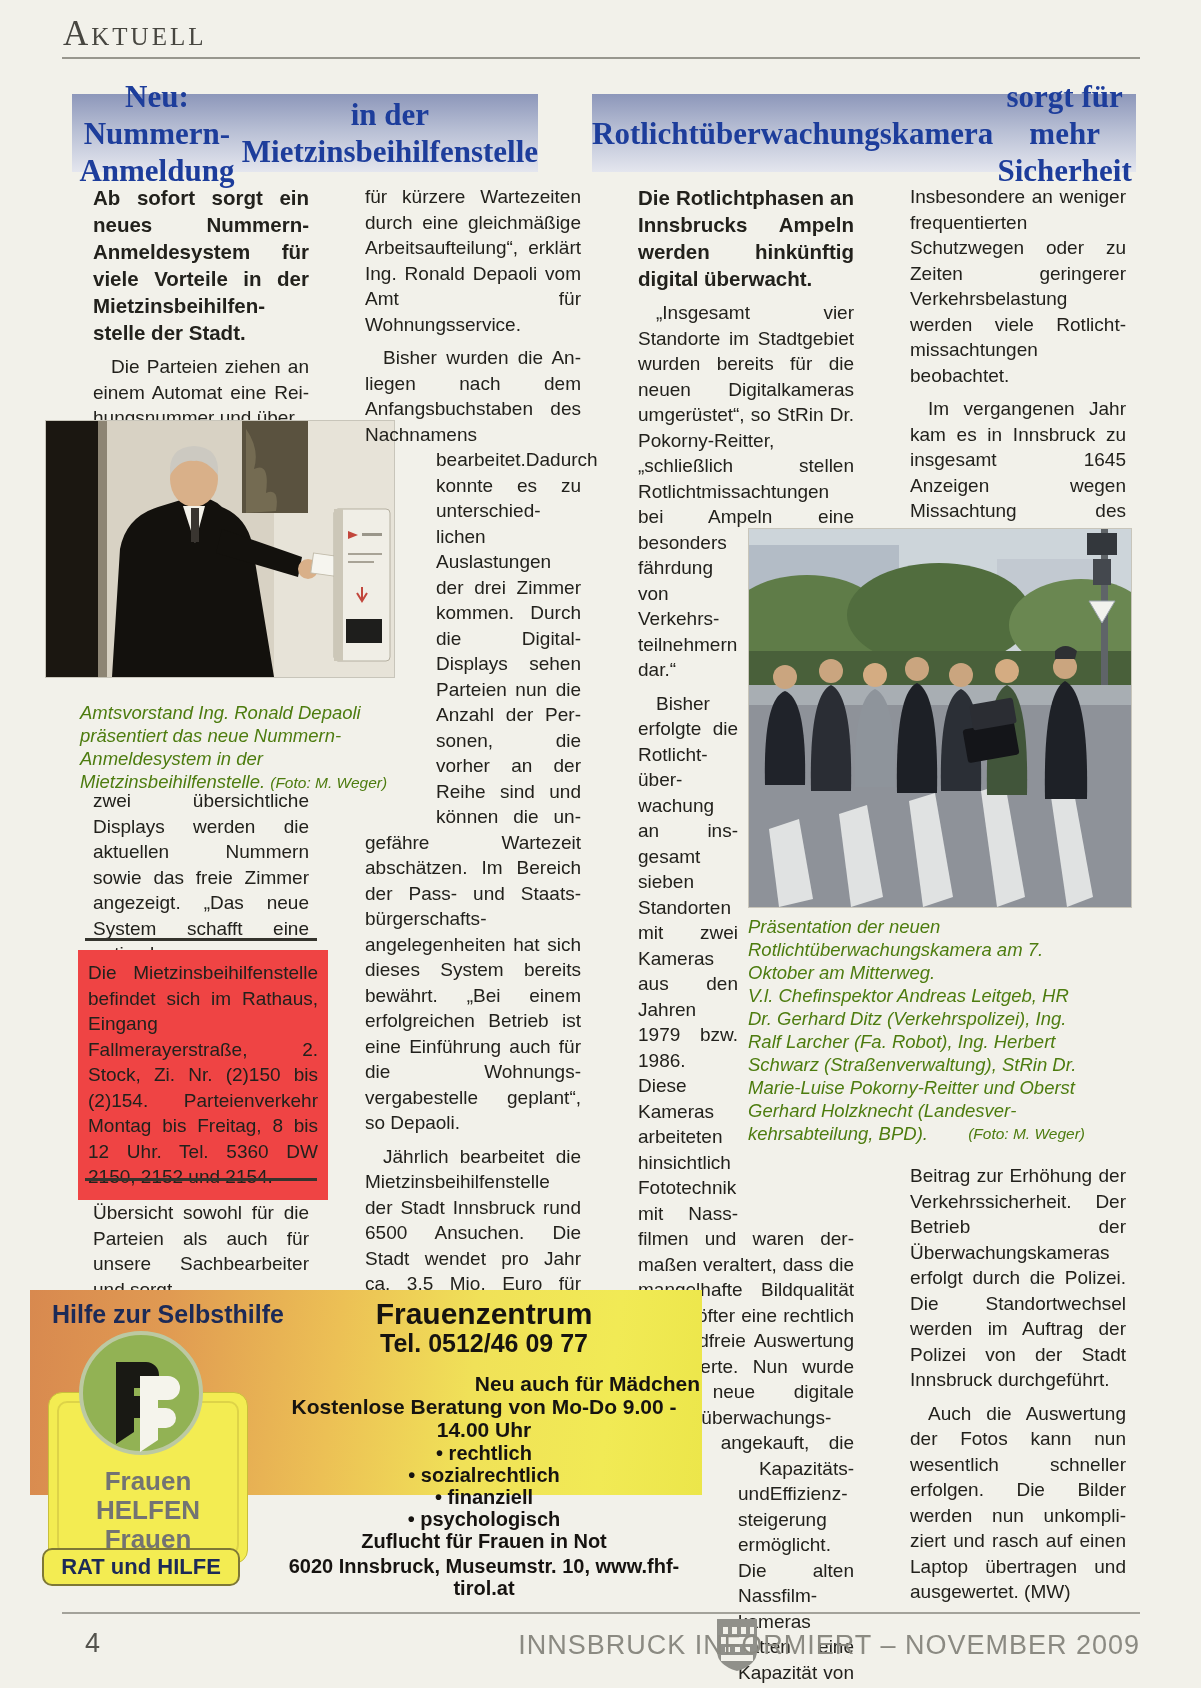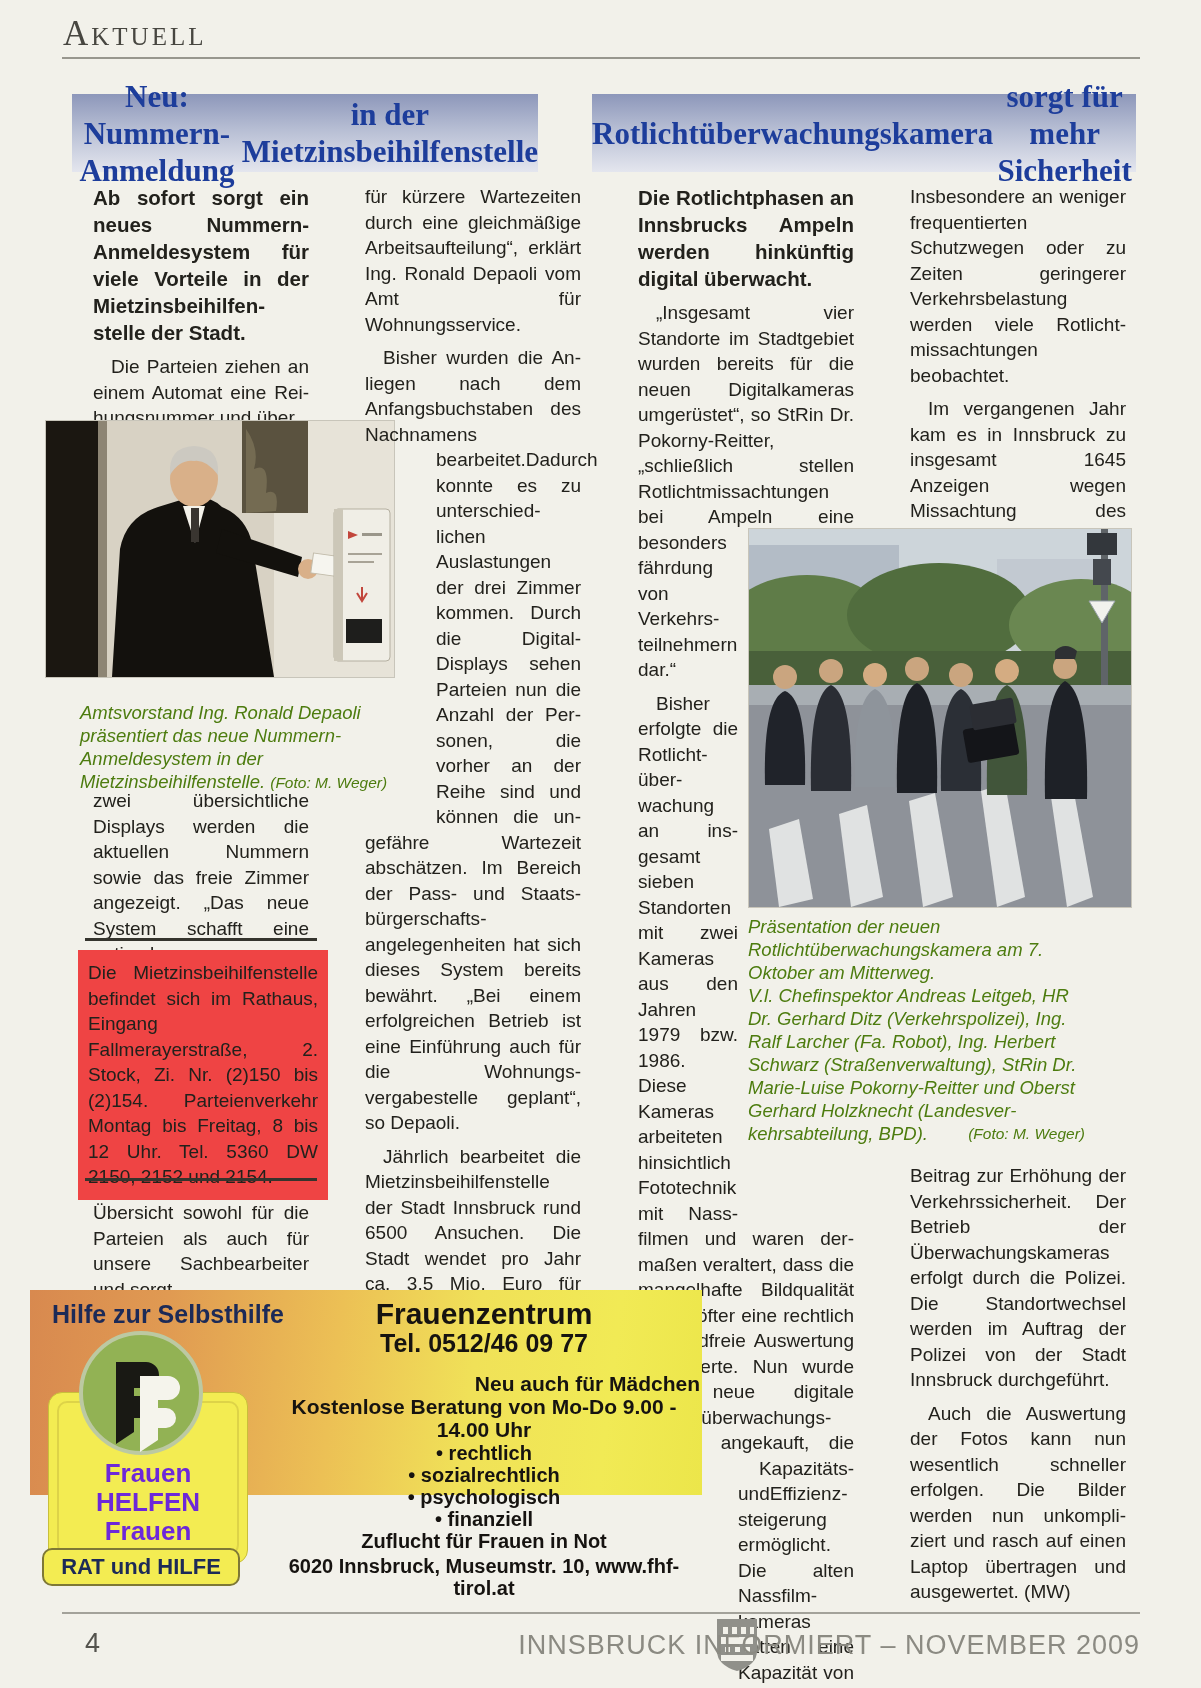--- a/index.html
+++ b/index.html
@@ -35,22 +35,22 @@
   
   .photo{position:absolute;display:block;border:1px solid #c8c5ba;background:#d8d2c4;}
   
   .ad{position:absolute;left:30px;top:1290px;width:672px;height:205px;
       background:linear-gradient(97deg,#d8894f 0%,#e09a52 20%,#ecc055 45%,#f0e158 65%,#f1ea55 85%,#ece64a 100%);}
   .ad-tagline{position:absolute;left:22px;top:10px;font-size:25px;font-weight:bold;color:#1c2a57;}
   .ad-logo{position:absolute;left:48px;top:40px;width:126px;height:126px;z-index:3;}
   .ad-card{position:absolute;left:18px;top:102px;width:198px;height:170px;background:#f3ec52;
            border:1px solid #c9bf3a;border-radius:14px;z-index:2;}
   .ad-card-inner{position:absolute;left:8px;top:8px;right:8px;bottom:8px;border:2px solid #ddd348;border-radius:10px;}
-  .ad-card-text{position:absolute;left:0;right:0;top:66px;text-align:center;font-size:26px;line-height:29px;
-                font-weight:bold;color:#6d28d9;}
+  .ad-card-text{position:absolute;left:0;right:0;top:74px;text-align:center;font-size:26px;line-height:29px;
+                font-weight:bold;color:#737373;}
   .ad-pill{position:absolute;left:12px;top:258px;width:194px;height:34px;background:#f3ec52;border:2px solid #7e7836;
            border-radius:10px;z-index:4;display:flex;align-items:center;justify-content:center;
            font-size:22px;font-weight:bold;color:#1c2a57;}
   .ad-right{position:absolute;left:238px;top:8px;width:432px;text-align:center;color:#161310;font-weight:bold;}
   .ad-title{font-size:30px;line-height:32px;}
   .ad-phone{font-size:25px;line-height:27px;}
   .ad-sub{font-size:21px;line-height:23px;margin-top:15px;text-align:right;}
   .ad-hours{font-size:21px;line-height:23px;}
   .ad-services{margin:1px 0 0 0;padding:0;list-style:none;font-size:20px;line-height:22px;font-weight:bold;}
   .ad-services li::before{content:"• ";}
@@ -215,22 +215,22 @@
     </div>
     <div class="ad-pill">RAT und HILFE</div>
     <div class="ad-right">
       <div class="ad-title">Frauenzentrum</div>
       <div class="ad-phone">Tel. 0512/46 09 77</div>
       <div class="ad-sub">Neu auch für Mädchen</div>
       <div class="ad-hours">Kostenlose Beratung von Mo-Do 9.00 - 14.00 Uhr</div>
       <ul class="ad-services">
         <li>rechtlich</li>
         <li>sozialrechtlich</li>
+        <li>finanziell</li>
         <li>psychologisch</li>
-        <li>finanziell</li>
       </ul>
       <div class="ad-sub2">Zuflucht für Frauen in Not</div>
       <div class="ad-addr">6020 Innsbruck, Museumstr. 10, www.fhf-tirol.at</div>
     </div>
   </div>
 
   <div class="rule-bottom"></div>
   <div class="page-num">4</div>
   <svg class="crest" width="44" height="56" viewBox="0 0 44 56" role="img">
     <path d="M2,2 h40 v32 q0,14 -20,20 q-20,-6 -20,-20 z" fill="#90908a"></path>

